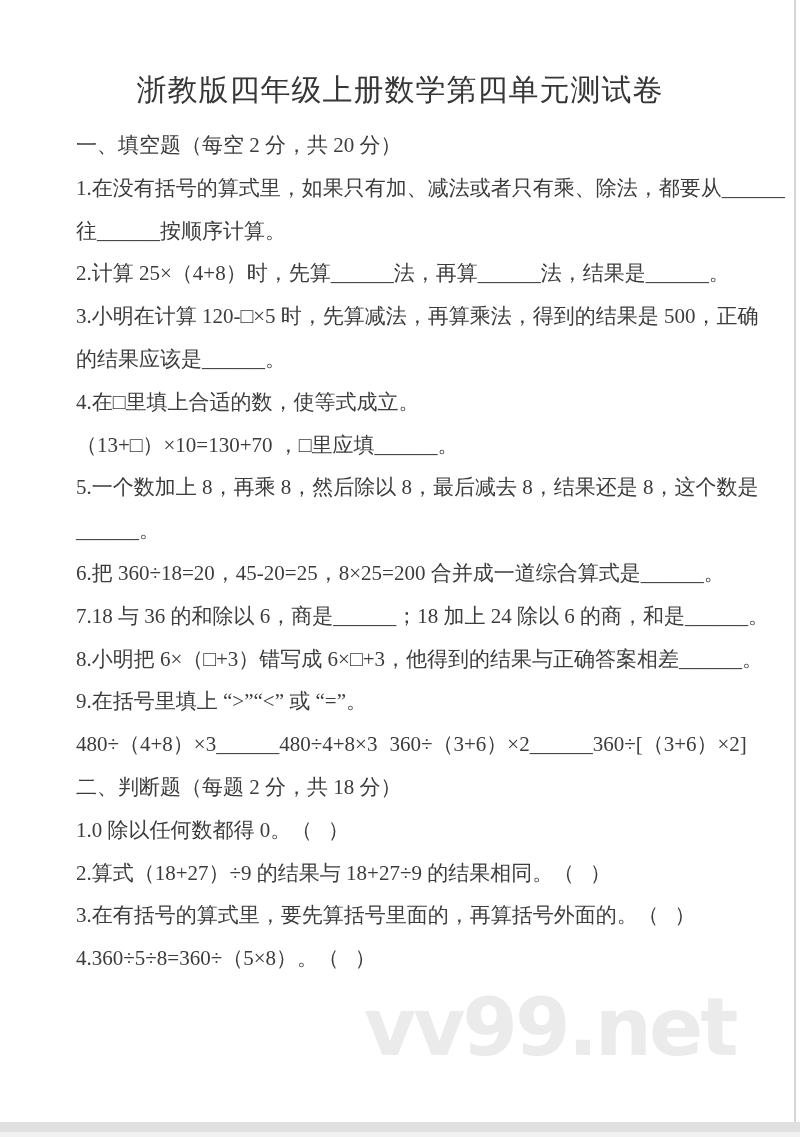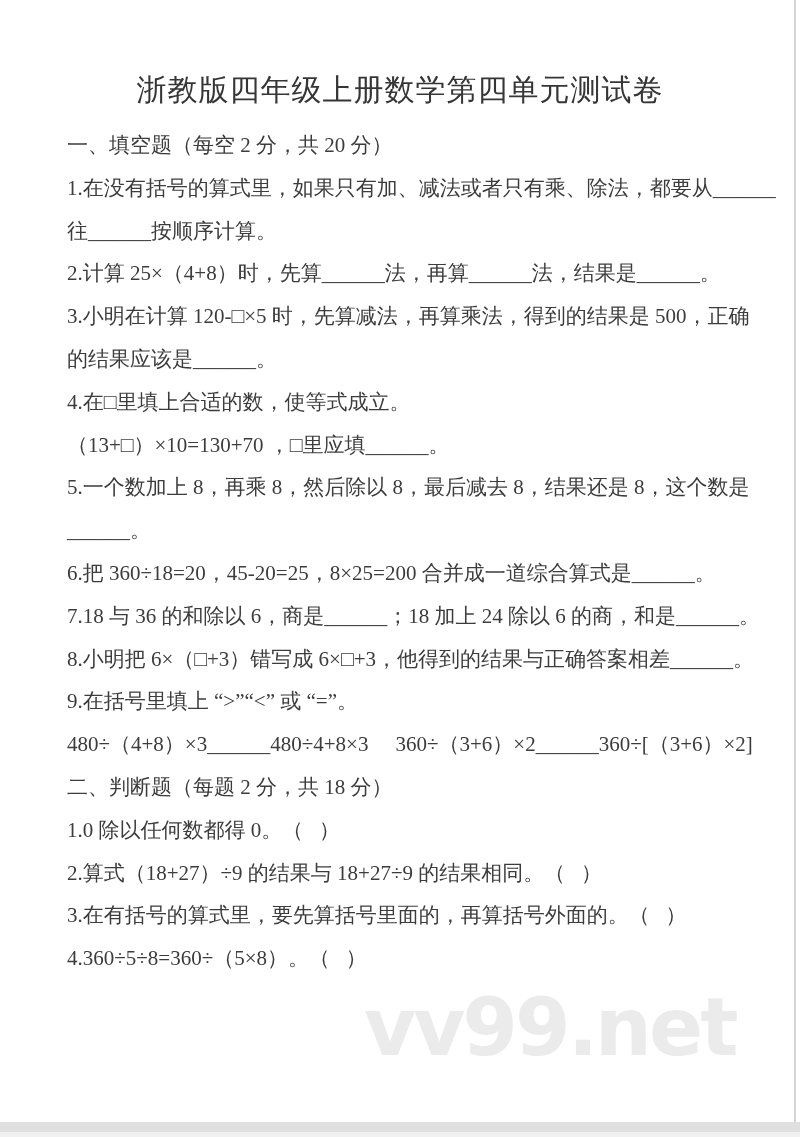--- a/index.html
+++ b/index.html
@@ -22,34 +22,34 @@
     margin:0;
     text-align:center;
     font-size:30px;
     font-weight:normal;
     color:#363636;
     letter-spacing:1px;
   }
   .content{
     position:absolute;
     top:124px;
-    left:67px;
+    left:76px;
     width:675px;
     z-index:2;
   }
   .line{
     margin:0;
     height:42.8px;
     line-height:42.8px;
     font-size:21px;
     color:#3c3c3c;
     white-space:pre;
   }
   .compare-gap{
-    margin-left:27px;
+    margin-left:12px;
   }
   .watermark{
     position:absolute;
     top:988px;
     left:364px;
     z-index:1;
     font-family:"DejaVu Sans","Liberation Sans",sans-serif;
     font-size:80px;
     font-weight:800;
     letter-spacing:-3px;

